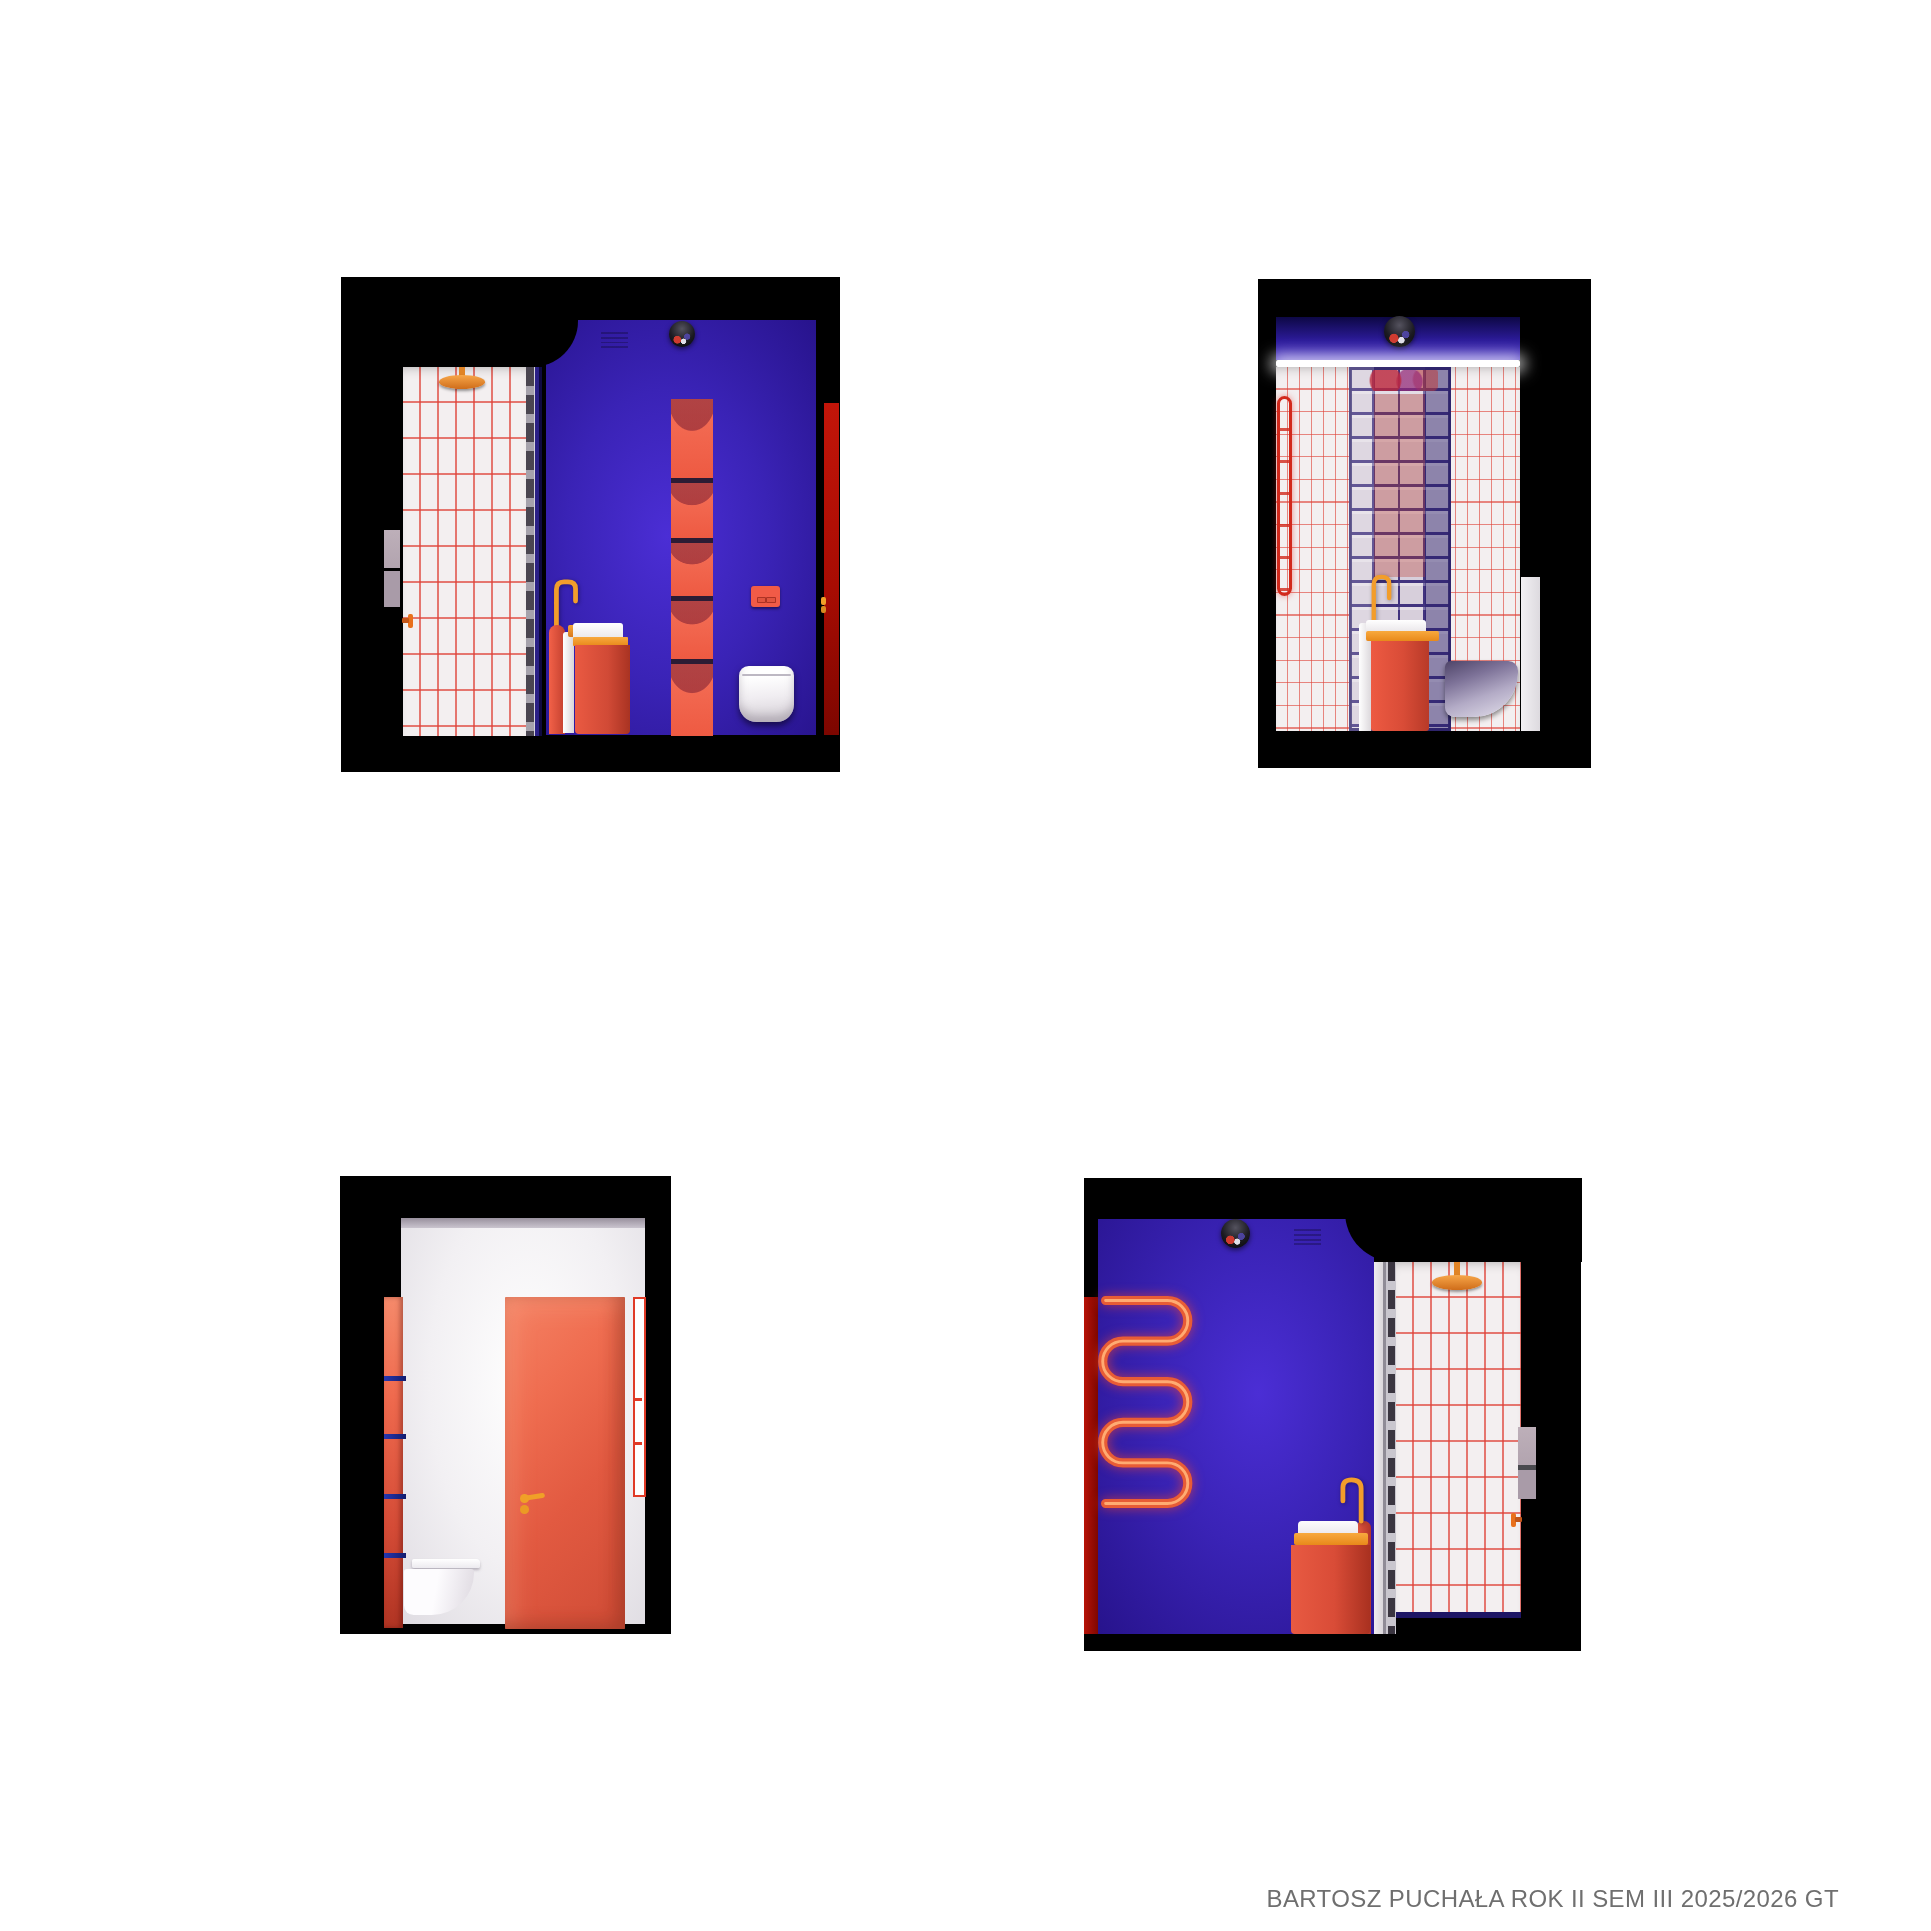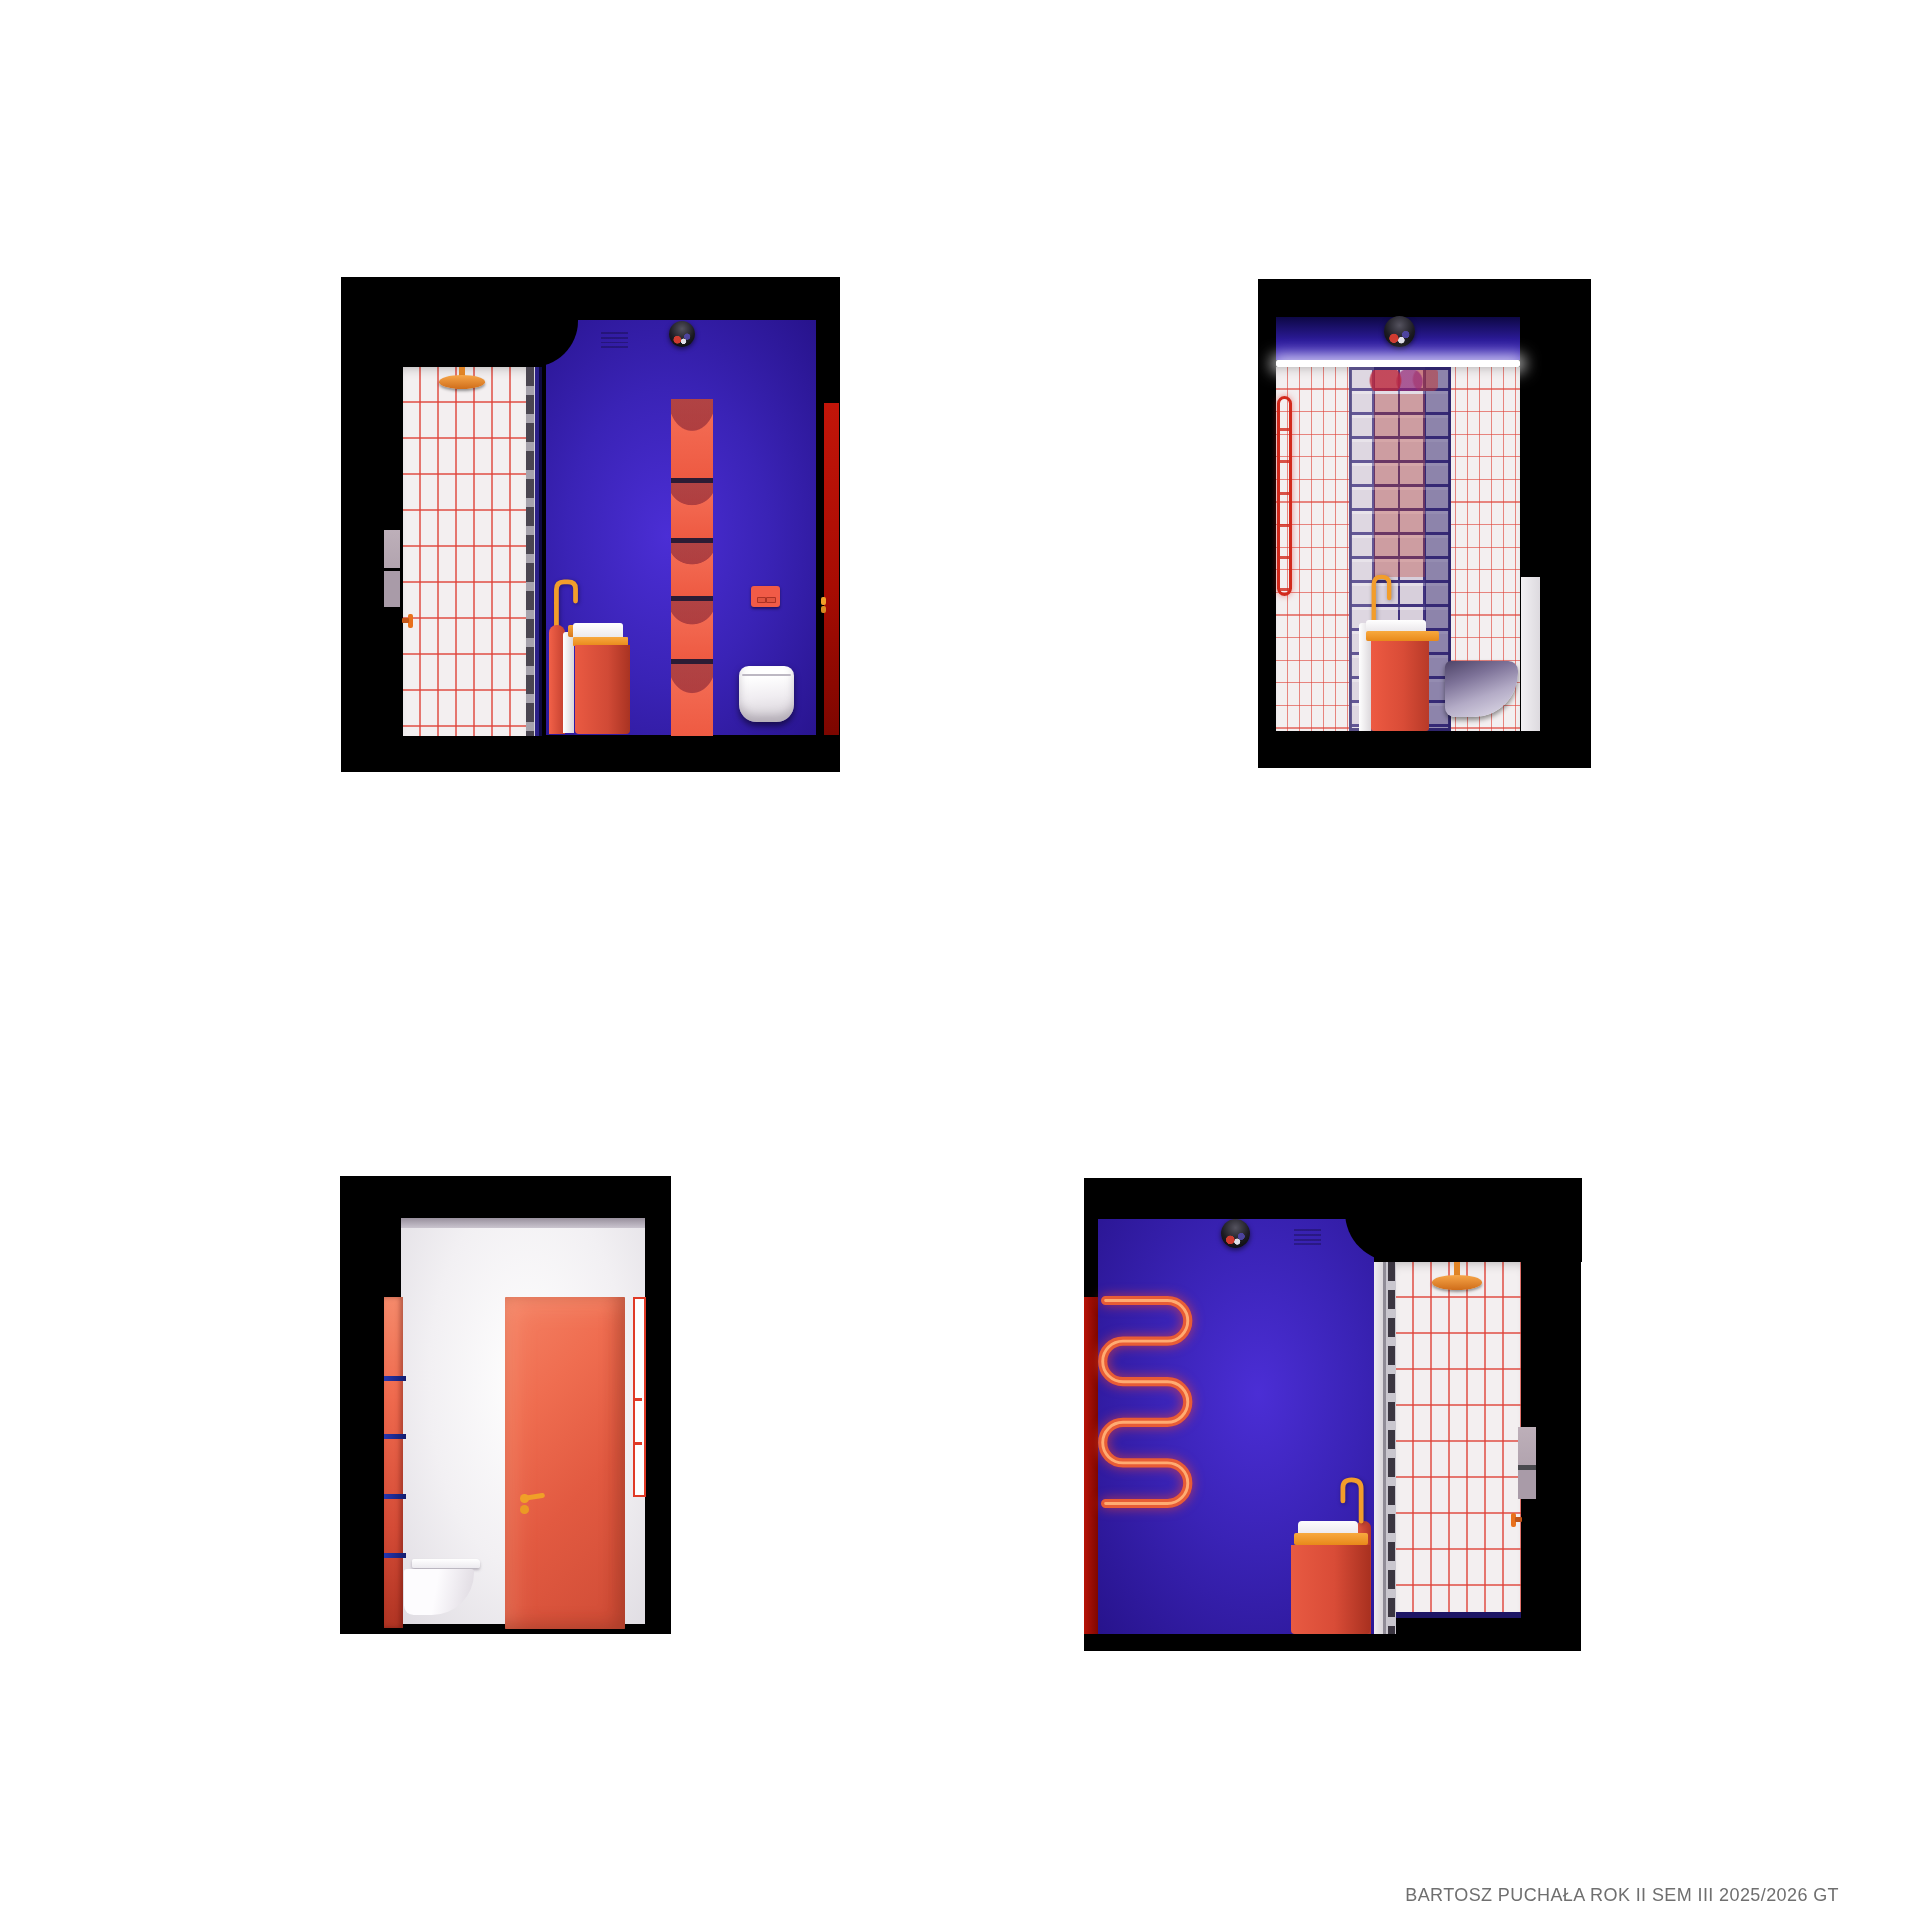--- a/index.html
+++ b/index.html
@@ -24,21 +24,21 @@
   .lav1{background:linear-gradient(180deg,#bdafb9,#b2a4af);}
   .lav2{background:linear-gradient(180deg,#b0a2ad,#a496a3;);background-color:#a99ba8;}
   .ncell{position:absolute;left:0;width:100%;background:
     radial-gradient(100% 72% at 50% 0%, rgba(110,22,48,.5) 0 55%, rgba(110,22,48,0) 57%),
     linear-gradient(#f47058,#ee5a42);}
   .ndiv{position:absolute;left:0;width:100%;height:4.8px;background:#2c1c34;}
   .clipcol{background-image:repeating-linear-gradient(to bottom, #3a3540 0 19.3px, rgba(58,53,64,0) 19.3px 28px);}
   .shead{border-radius:50%;background:linear-gradient(#f7a649,#cf6d1a);box-shadow:0 1.9px 2.9px rgba(0,0,0,.4);}
   .stem{background:#e08426;}
   .fixsvg{overflow:visible;filter:drop-shadow(1px 1.9px 1.9px rgba(0,0,0,.35));}
-  #caption{position:absolute;right:92px;top:1885px;font-size:18px;letter-spacing:0.4px;
+  #caption{position:absolute;right:92px;top:1885px;font-size:24px;letter-spacing:0.4px;
     color:var(--caption_gray,#6f6f6f);white-space:nowrap;}
 </style>
 </head>
 <body>
 
 <div class="panel" id="p-tl" style="left:341px;top:277px;width:499px;height:495px;">
   <div class="abs" style="left:205px;top:43px;width:270px;height:415px;background:radial-gradient(ellipse at 45% 52%, var(--purple_light,#4b2ed5) 0%, var(--purple,#3a23b6) 48%, var(--purple_dark,#27138c) 100%);"></div>
   <div class="abs vent" style="left:260px;top:55px;width:27px;height:19.3px;"></div>
   <div class="abs ball" style="left:328px;top:44px;width:26px;height:26px;"></div>
 

